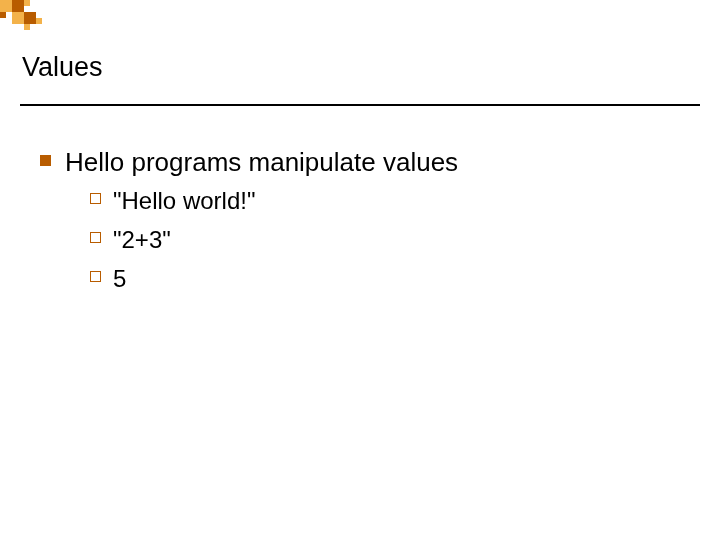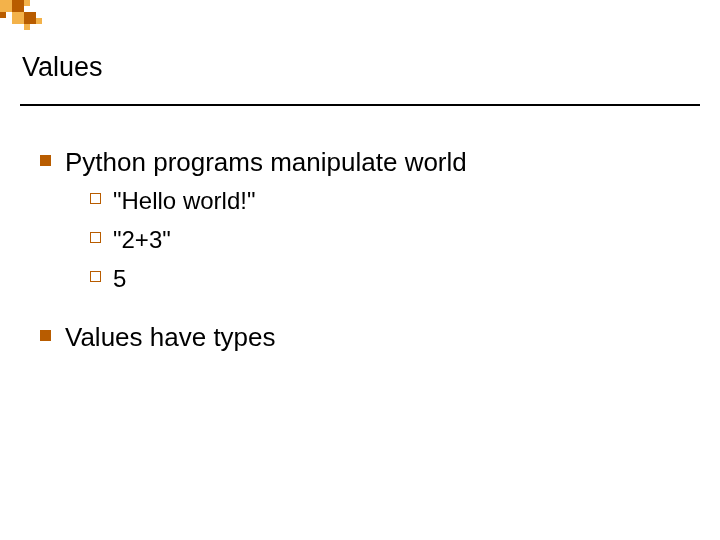--- a/index.html
+++ b/index.html
@@ -95,36 +95,30 @@
     <div class="sq" style="left: 24px; top: 24px; width: 6px; height: 6px; background: rgb(243, 178, 74);"></div>
   </div>
 
 <h1 class="title">Values</h1>
 <div class="rule"></div>
 
 <div class="content" id="content">
     <div class="l1">
       <div class="bullet-sq"></div>
       <div style="flex: 1 1 0%;">
-        <div class="l1-text">Python programs manipulate world</div>
+        <div class="l1-text">Hello programs manipulate values</div>
         <div class="sub">
           <div class="l2">
             <div class="bullet-box"></div>
             <div class="l2-text">"Hello world!"</div>
           </div>
           <div class="l2">
             <div class="bullet-box"></div>
             <div class="l2-text">"2+3"</div>
           </div>
           <div class="l2">
             <div class="bullet-box"></div>
             <div class="l2-text">5</div>
           </div>
         </div>
       </div>
     </div>
-    <div class="l1">
-      <div class="bullet-sq"></div>
-      <div style="flex: 1 1 0%;">
-        <div class="l1-text">Values have types</div>
-      </div>
-    </div>
   </div>
 
 </body></html>

